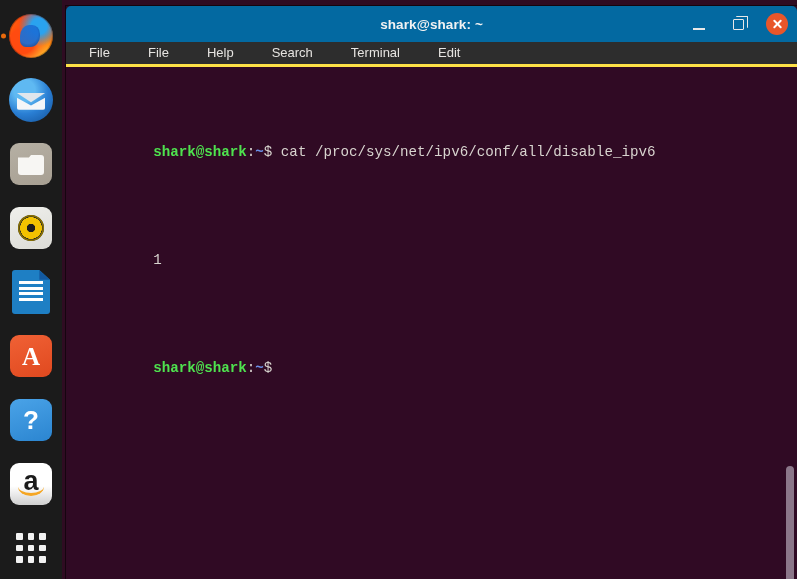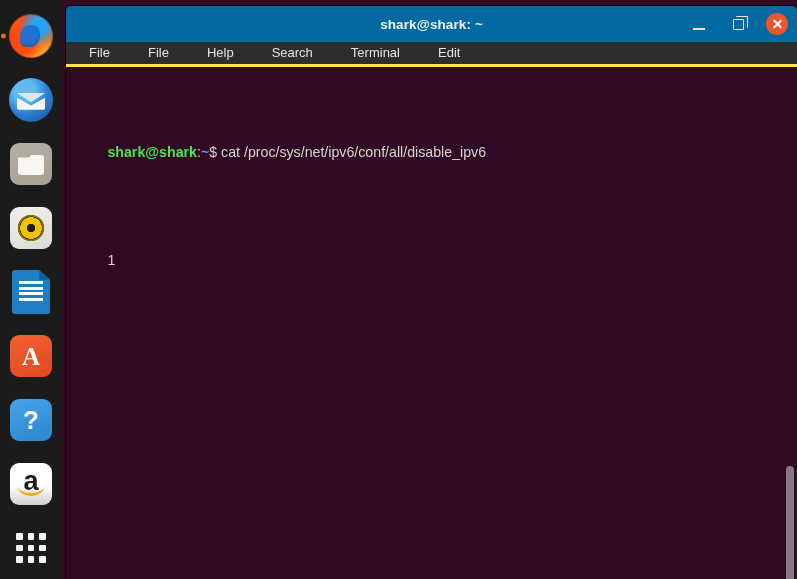--- a/index.html
+++ b/index.html
@@ -281,21 +281,21 @@
   }
 
   #terminal {
     flex:1 1 auto;
     background:#300a24;
     position:relative;
     overflow:hidden;
     padding:4px 0 0 0;
   }
   #term-text {
-    font-family:Liberation Sans, sans-serif;
+    font-family:Liberation Mono, monospace;
     font-size:14.2px;
     line-height:18px;
     color:#d8d4cf;
     padding-left:2px;
     white-space:pre;
   }
   .line { white-space:pre; }
   .u-host { color:#4ee24e; font-weight:bold; }
   .colon  { color:#d8d4cf; }
   .path   { color:#6a8fe8; font-weight:bold; }
@@ -408,20 +408,23 @@
       <div id="term-text">
 
         <div class="line">
           <span class="u-host">shark@shark</span><span class="colon">:</span><span class="path">~</span><span class="dollar">$</span><span class="cmd"> cat /proc/sys/net/ipv6/conf/all/disable_ipv6</span>
         </div>
 
         <div class="line">
           <span class="out">1</span>
         </div>
 
+        <div class="line">
+          <span class="u-host">shark@shark</span><span class="colon">:</span><span class="path">~</span><span class="dollar">$</span>
+        </div>
 
       </div>
 
       <div id="scroll-track">
         <div id="scroll-thumb" style="top: 399px; height: 162px; background: rgb(155, 138, 155);"></div>
       </div>
     </div>
 
   </div>
 

